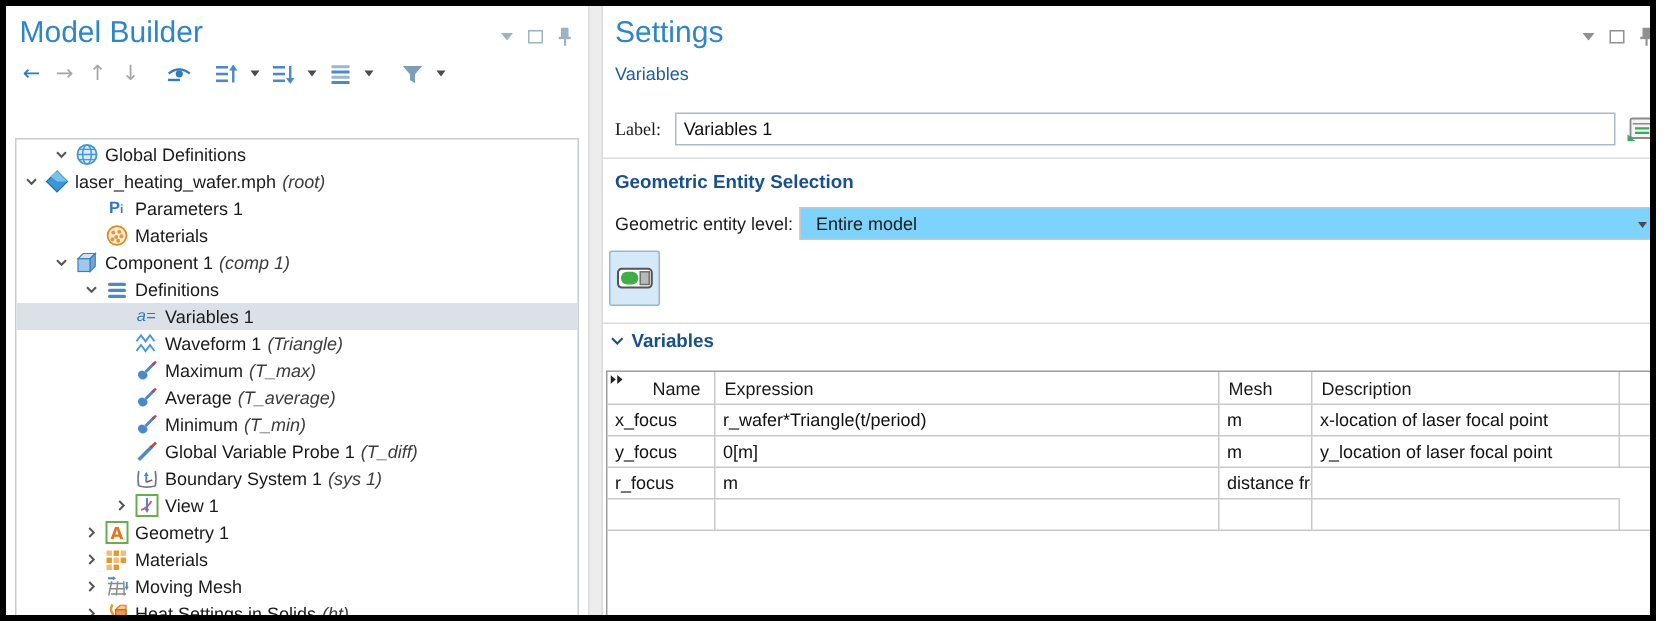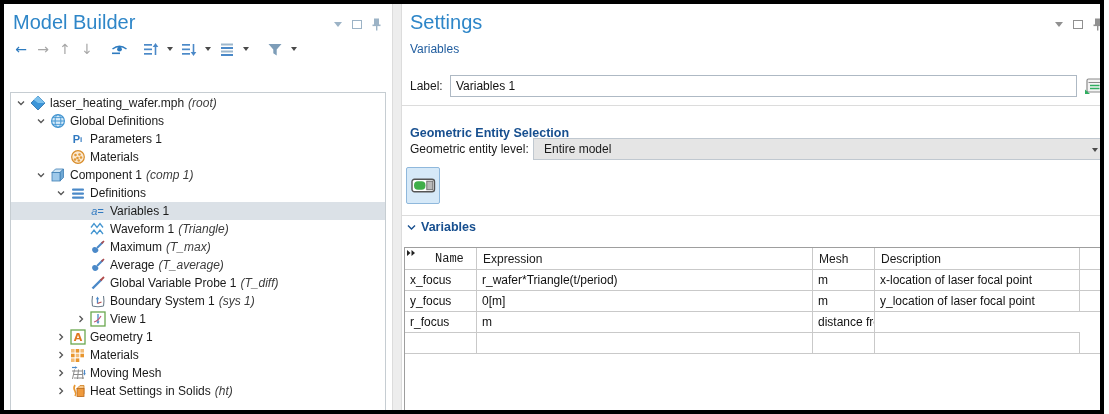--- a/index.html
+++ b/index.html
@@ -52,44 +52,44 @@
   
   #divider { position:absolute; left:388px; top:0; width:10px; height:414px; background:#ededed; border-left:1px solid #dcdcdc; border-right:1px solid #dcdcdc; }
 
   
   #settings { position:absolute; left:398px; top:0; width:711px; height:414px; background:#fff; }
   #st-title { position:absolute; left:8px; top:7px; }
   #st-winbtns { right:10px; top:14px; }
   #st-subtitle { position:absolute; left:8px; top:38px; color:#1f5c9e; font-size:12px; }
 
   #label-row { position:absolute; left:8px; top:70px; width:695px; height:24px; display:flex; align-items:center; }
-  #label-text { width:32px; color:#1a1a1a; }
+  #label-text { width:32px; color:#1a1a1a;font-family:Liberation Serif, serif; }
   #label-input { margin-left:8px; width:632px; height:22px; border:1px solid #aeb9c4; padding:0 5px; font-size:12px; font-family:inherit; color:#111; }
   #label-doc-btn { margin-left:6px; width:22px; height:22px; display:flex; align-items:center; justify-content:center; cursor:default; }
 
   .hsep { position:absolute; left:0; width:711px; height:1px; background:#dcdcdc; }
   .sect-header { position:absolute; left:8px; color:#174f8f; font-weight:600; font-size:12.5px; }
 
   #ges-row { position:absolute; left:8px; top:134px; width:697px; height:22px; display:flex; align-items:center; }
   #ges-label { width:123px; color:#1a1a1a; }
-  #ges-combo { position:relative; margin-left:0; width:574px; height:22px; border:1px solid #c0c8d0; background:#e5e5e5; display:flex; align-items:center; padding:0 10px; cursor:default; }
+  #ges-combo { position:relative; margin-left:0; width:574px; height:22px; border:1px solid #c0c8d0; background:#7dd3fc; display:flex; align-items:center; padding:0 10px; cursor:default; }
   #ges-combo .caret { position:absolute; right:5px; top:9px; }
 
   #active-toggle { position:absolute; left:4px; top:163px; width:34px; height:37px; background:#d6e9f8; border:1px solid #8fb8dc; border-radius:2px; display:flex; align-items:center; justify-content:center; cursor:default; }
 
   #vars-header-row { position:absolute; left:4px; top:216px; display:flex; align-items:center; gap:4px; cursor:default; }
   #vars-header-row .sectxt { color:#174f8f; font-weight:600; font-size:12.5px; }
 
   
   #vars-table { position:absolute; left:2px; top:243px; width:702px; height:171px; border:1px solid #9e9e9e; background:#fff; }
   .tgrid { display:grid; grid-template-columns:72px 336px 62px 205px 1fr; }
   .th, .td { border-right:1px solid #c9c9c9; border-bottom:1px solid #c9c9c9; overflow:hidden; white-space:nowrap; }
   .th:last-child, .td:last-child { border-right:none; }
   .th { height:22px; display:flex; align-items:flex-end; padding:0 0 3px 6px; position:relative; color:#1a1a1a; }
-  .th-name { padding-left:30px;font-family:Liberation Mono, monospace; }
+  .th-name { padding-left:30px; }
   .td { height:21px; display:flex; align-items:center; padding:0 0 0 5px; color:#111; cursor:default; }
   #col-marker { position:absolute; left:2px; top:2px; }
 
   svg { display:block; }
 </style>
 </head>
 <body>
 
 <div id="app">
 
@@ -161,53 +161,53 @@
             <polygon points="1.5,2 14.5,2 9.7,7.5 9.7,13.5 6.3,11.3 6.3,7.5" fill="#7d9db8"></polygon>
           </svg>
       </span>
       <span class="caret"></span>
     </div>
 
 
     <div id="tree-box">
 
       <div class="trow">
-        <span class="tind" style="width:2px"></span>
-        <span class="chevc">
-            <svg width="10" height="10" viewBox="0 0 10 10">
-              <polyline points="2,3.5 5,6.5 8,3.5" fill="none" stroke="#555" stroke-width="1.3"></polyline>
-            </svg>
-          </span>
-        <span class="ticon">
-            <svg width="16" height="16" viewBox="0 0 16 16">
-              <polygon points="8,1 15,8 8,15 1,8" fill="#3c95d8" stroke="#2a6da8" stroke-width="0.8"></polygon>
-              <polygon points="8,1 15,8 8,8 3.5,4.5" fill="#7cc0ec"></polygon>
-            </svg>
-          </span>
-        <span class="tlabel">laser_heating_wafer.mph</span>
-        <span class="ttag">(root)</span>
-      </div>
-
-      <div class="trow">
         <span class="tind" style="width:22px"></span>
         <span class="chevc">
             <svg width="10" height="10" viewBox="0 0 10 10">
               <polyline points="2,3.5 5,6.5 8,3.5" fill="none" stroke="#555" stroke-width="1.3"></polyline>
             </svg>
           </span>
         <span class="ticon">
             <svg width="16" height="16" viewBox="0 0 16 16">
               <circle cx="8" cy="8" r="6.4" fill="#d6ebfa" stroke="#4596d1" stroke-width="1.2"></circle>
               <ellipse cx="8" cy="8" rx="2.9" ry="6.4" fill="none" stroke="#4596d1" stroke-width="1"></ellipse>
               <line x1="1.6" y1="8" x2="14.4" y2="8" stroke="#4596d1" stroke-width="1"></line>
               <line x1="2.6" y1="4.6" x2="13.4" y2="4.6" stroke="#4596d1" stroke-width="0.9"></line>
               <line x1="2.6" y1="11.4" x2="13.4" y2="11.4" stroke="#4596d1" stroke-width="0.9"></line>
             </svg>
           </span>
         <span class="tlabel">Global Definitions</span>
+      </div>
+
+      <div class="trow">
+        <span class="tind" style="width:2px"></span>
+        <span class="chevc">
+            <svg width="10" height="10" viewBox="0 0 10 10">
+              <polyline points="2,3.5 5,6.5 8,3.5" fill="none" stroke="#555" stroke-width="1.3"></polyline>
+            </svg>
+          </span>
+        <span class="ticon">
+            <svg width="16" height="16" viewBox="0 0 16 16">
+              <polygon points="8,1 15,8 8,15 1,8" fill="#3c95d8" stroke="#2a6da8" stroke-width="0.8"></polygon>
+              <polygon points="8,1 15,8 8,8 3.5,4.5" fill="#7cc0ec"></polygon>
+            </svg>
+          </span>
+        <span class="tlabel">laser_heating_wafer.mph</span>
+        <span class="ttag">(root)</span>
       </div>
 
       <div class="trow">
         <span class="tind" style="width:42px"></span>
         <span class="chevc"></span>
         <span class="ticon txticon">P<sub>i</sub></span>
         <span class="tlabel">Parameters 1</span>
       </div>
 
       <div class="trow">
@@ -303,20 +303,33 @@
             <svg width="16" height="16" viewBox="0 0 16 16">
               <line x1="7" y1="9" x2="13" y2="3" stroke="#4b89c8" stroke-width="2"></line>
               <line x1="11.5" y1="4.5" x2="14" y2="2" stroke="#b14a4a" stroke-width="1.6"></line>
               <path d="M2.5,9 q2,-2 4.5,0 q2.5,2 0.5,4 q-2.5,2 -4.5,0 q-1.8,-2 -0.5,-4 Z" fill="#4b89c8"></path>
             </svg>
           </span>
         <span class="tlabel">Average</span>
         <span class="ttag">(T_average)</span>
       </div>
 
+      <div class="trow">
+        <span class="tind" style="width:62px"></span>
+        <span class="chevc"></span>
+        <span class="ticon">
+            <svg width="16" height="16" viewBox="0 0 16 16">
+              <line x1="7" y1="9" x2="13" y2="3" stroke="#4b89c8" stroke-width="2"></line>
+              <line x1="11.5" y1="4.5" x2="14" y2="2" stroke="#b14a4a" stroke-width="1.6"></line>
+              <path d="M2.5,9 q2,-2 4.5,0 q2.5,2 0.5,4 q-2.5,2 -4.5,0 q-1.8,-2 -0.5,-4 Z" fill="#4b89c8"></path>
+            </svg>
+          </span>
+        <span class="tlabel">Minimum</span>
+        <span class="ttag">(T_min)</span>
+      </div>
 
       <div class="trow">
         <span class="tind" style="width:62px"></span>
         <span class="chevc"></span>
         <span class="ticon">
             <svg width="16" height="16" viewBox="0 0 16 16">
               <line x1="2.5" y1="13.5" x2="11.5" y2="4.5" stroke="#4b89c8" stroke-width="2.4"></line>
               <line x1="10.5" y1="5.5" x2="14" y2="2" stroke="#b14a4a" stroke-width="1.8"></line>
             </svg>
           </span>
@@ -474,21 +487,21 @@
             <line x1="4.5" y1="6.5" x2="16.5" y2="6.5" stroke="#8a8a8a" stroke-width="1"></line>
             <line x1="6" y1="9.5" x2="15.5" y2="9.5" stroke="#2fae60" stroke-width="1.5"></line>
             <line x1="6" y1="12.5" x2="15.5" y2="12.5" stroke="#2fae60" stroke-width="1.5"></line>
             <polygon points="1,13.5 6,18 1,18" fill="#2fae60"></polygon>
           </svg>
       </span>
     </div>
 
     <div class="hsep" style="top:101px"></div>
 
-    <div class="sect-header" style="top:122px">Geometric Entity Selection</div>
+    <div class="sect-header" style="top:110px">Geometric Entity Selection</div>
 
     <div id="ges-row">
       <span id="ges-label">Geometric entity level:</span>
       <div id="ges-combo">
         <span>Entire model</span>
         <span class="caret"></span>
       </div>
     </div>
 
     <div id="active-toggle">

